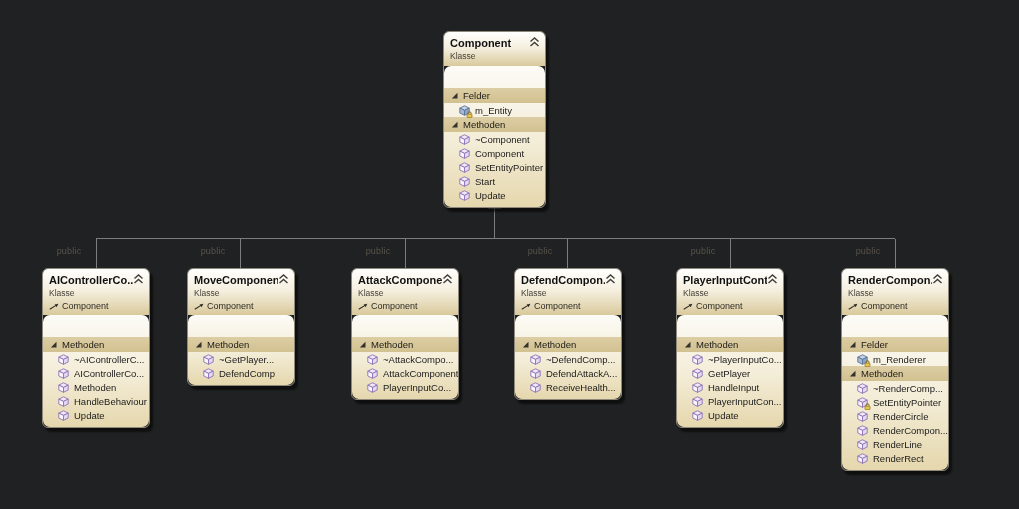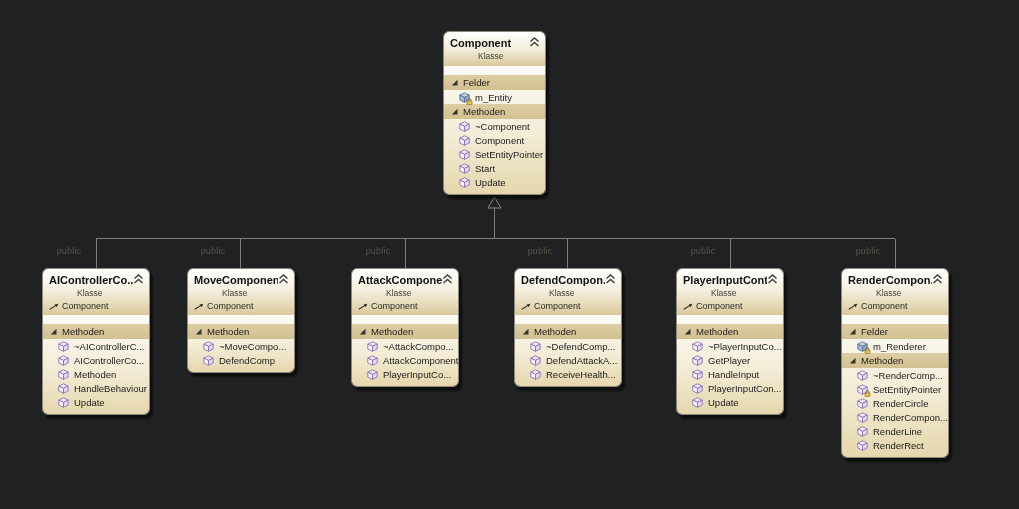--- a/index.html
+++ b/index.html
@@ -35,26 +35,27 @@
     background:linear-gradient(180deg,#fffffe 0%,#f4eedd 48%,#d9c99c 100%);
     padding:3px 5px 3px 6px;
     position:relative;
   }
   .title-row{height:16px;display:flex;align-items:center;justify-content:space-between;}
   .class-title{
     font-size:11px;font-weight:bold;color:#111;
     white-space:nowrap;overflow:hidden;
   }
   .collapse{width:11px;height:10px;flex:0 0 11px;cursor:pointer;margin-top:-2px;}
-  .stereotype{height:12px;font-size:8.5px;color:#45423a;line-height:11px;margin-left:28px;}
+  .stereotype{height:12px;font-size:8.5px;color:#45423a;line-height:11px;}
   .base-row{height:12px;display:flex;align-items:center;gap:3px;font-size:9px;color:#2e2c26;}
 
   .box-body{
     background:linear-gradient(180deg,#fcfbf6 0%,#f3ecd6 55%,#e5d7ad 100%);
-    padding:9px 0 5px 0;
+    padding:22px 0 5px 0;
+    border-radius:7px;
   }
   .section-header{
     height:15px;display:flex;align-items:center;gap:5px;
     background:linear-gradient(180deg,#dccda4,#d2c190);
     padding-left:7px;font-size:9.5px;color:#1c1b17;cursor:pointer;
   }
   .member-row{
     height:14px;display:flex;align-items:center;gap:5px;
     padding-left:15px;cursor:default;
   }
@@ -287,21 +288,21 @@
             <use href="#sectri"></use>
           </svg>
         <span>Methoden</span>
       </div>
       <div class="member-row">
           <span class="micon">
             <svg class="cube" width="11" height="11">
               <use href="#cube-method"></use>
             </svg>
           </span>
-          <span class="member-name">~MoveCompo...</span>
+          <span class="member-name">~GetPlayer...</span>
         </div>
       <div class="member-row">
           <span class="micon">
             <svg class="cube" width="11" height="11">
               <use href="#cube-method"></use>
             </svg>
           </span>
           <span class="member-name">DefendComp</span>
         </div>
     </div>

